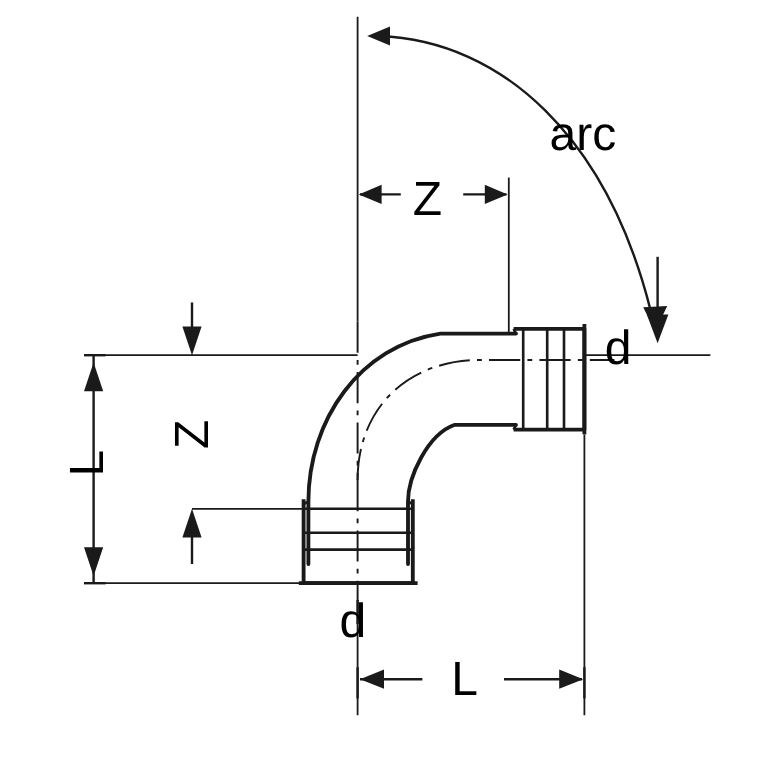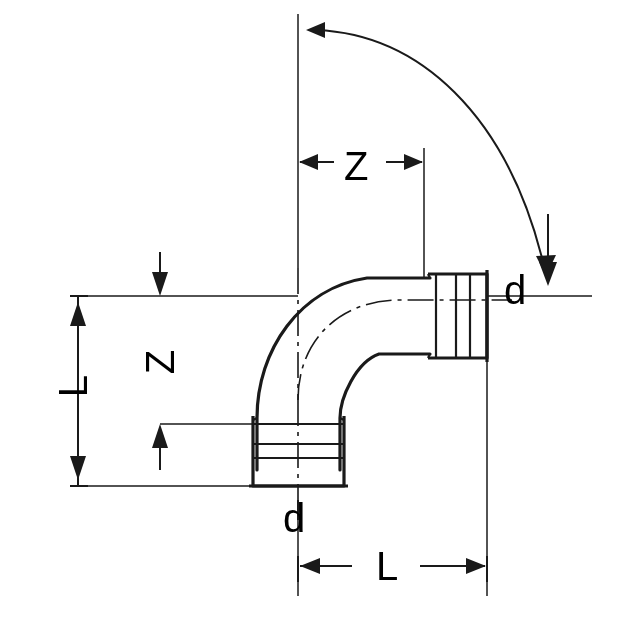--- a/index.html
+++ b/index.html
@@ -144,20 +144,21 @@
       <path d="M 300,566 L 352,566"></path>
       <path d="M 420,566 L 485,566"></path>
       <path d="M 298,556 L 298,582"></path>
       <path d="M 487,556 L 487,582"></path>
     </g>
     <polygon points="300,566 320,558 320,574" fill="#1a1a1a"></polygon>
     <polygon points="486,566 466,558 466,574" fill="#1a1a1a"></polygon>
 
   </svg>
 
+  <div class="dim-label" style="left:458px; top:92px; font-size:40px;">arc</div>
 
   <div class="dim-label" style="left:344px; top:146px; font-size:40px;">Z</div>
 
   <div class="dim-label" style="left:504px; top:270px; font-size:40px;">d</div>
 
   <div class="dim-label" style="left:148px; top:342px; font-size:40px; transform:rotate(-90deg); transform-origin:center;">Z</div>
 
   <div class="dim-label" style="left:62px; top:366px; font-size:40px; transform:rotate(-90deg); transform-origin:center;">L</div>
 
   <div class="dim-label" style="left:283px; top:498px; font-size:40px;">d</div>

